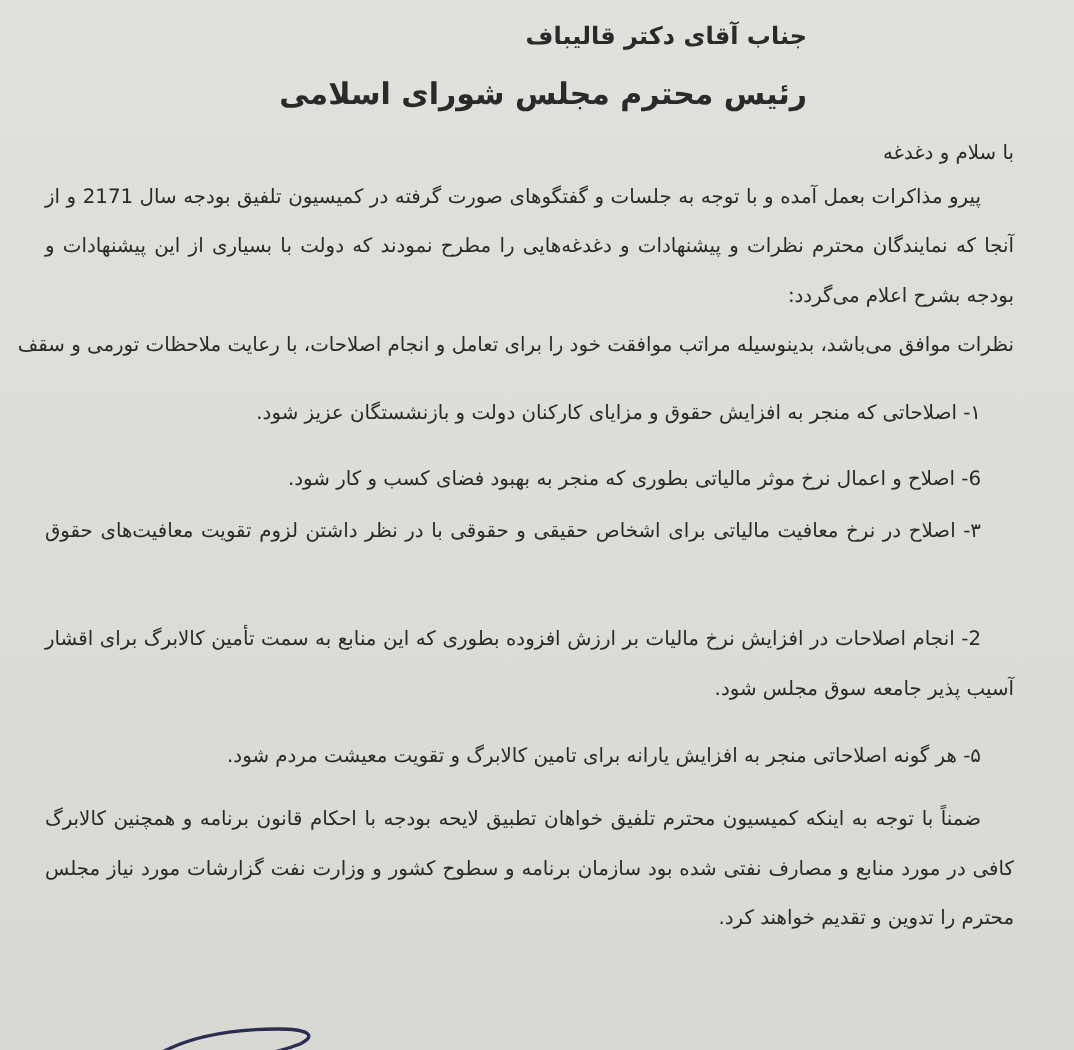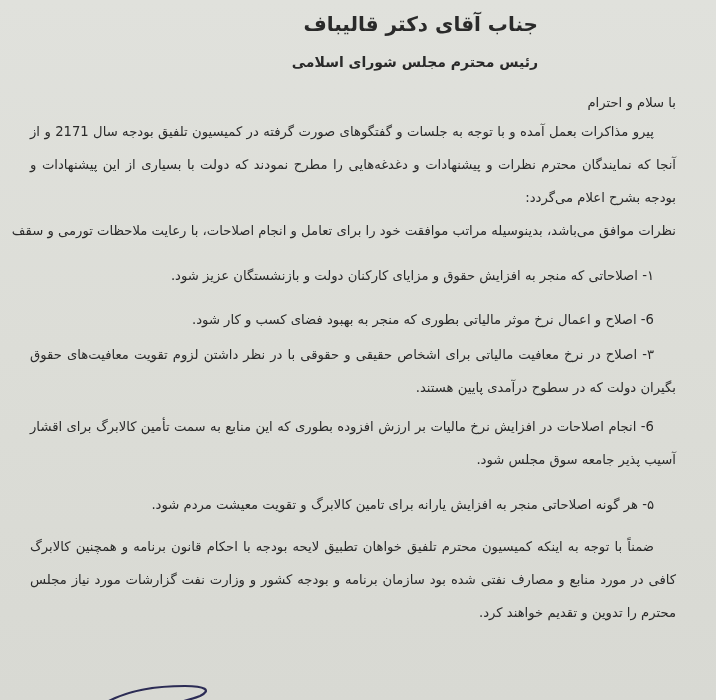--- a/index.html
+++ b/index.html
@@ -13,24 +13,24 @@
     .paper {
       position: absolute; inset: 0;
       background: linear-gradient(180deg, #e0e1dc 0%, #dcddd7 50%, #d8d9d3 100%);
       direction: rtl;
     }
     .addressee {
       position: absolute; right: 178px; top: 10px;
       text-align: right;
     }
     .addressee .line1 {
-      font-weight: bold; font-size: 20px; line-height: 24px; margin-top: 2px;
+      font-weight: bold; font-size: 16px; line-height: 24px; margin-top: 2px;
     }
     .addressee .line2 {
-      font-weight: bold; font-size: 14px; line-height: 24px; margin-top: 14px;
+      font-weight: bold; font-size: 20px; line-height: 24px; margin-top: 14px;
     }
     .body {
       position: absolute; right: 40px; left: 30px; top: 95px;
       font-size: 13.2px;
       text-align: justify;
     }
     .greeting { position: absolute; right: 0; top: 0; white-space: nowrap; }
     .para { position: absolute; right: 0; left: 0; }
     .line { display: block; white-space: nowrap; height: 33px; line-height: 33px; text-align: right; }
     .line.just { text-align-last: justify; text-align: justify; }
@@ -42,50 +42,49 @@
 <body>
 
 <div class="paper">
 
   <div class="addressee">
     <div class="line1">جناب آقای دکتر قالیباف</div>
     <div class="line2">رئیس محترم مجلس شورای اسلامی</div>
   </div>
 
   <div class="body">
-    <div class="greeting" style="right:0; top:0;">با سلام و احترام</div>
+    <div class="greeting" style="right:0; top:0;">با سلام و دغدغه</div>
 
     <div class="para" style="top:20px;">
       <span class="line just" style="padding-right:22px;">پیرو مذاکرات بعمل آمده و با توجه به جلسات و گفتگوهای صورت گرفته در کمیسیون تلفیق بودجه سال 2171 و از</span>
       <span class="line just">آنجا که نمایندگان محترم نظرات و پیشنهادات و دغدغه‌هایی را مطرح نمودند که دولت با بسیاری از این پیشنهادات و</span>
       <span class="line">بودجه بشرح اعلام می‌گردد:</span>
       <span class="line just">نظرات موافق می‌باشد، بدینوسیله مراتب موافقت خود را برای تعامل و انجام اصلاحات، با رعایت ملاحظات تورمی و سقف</span>
     </div>
 
     <div class="para" style="top:164px;">
       <span class="line" style="padding-right:22px;">۱- اصلاحاتی که منجر به افزایش حقوق و مزایای کارکنان دولت و بازنشستگان عزیز شود.</span>
     </div>
     <div class="para" style="top:208px;">
       <span class="line" style="padding-right:22px;">6- اصلاح و اعمال نرخ موثر مالیاتی بطوری که منجر به بهبود فضای کسب و کار شود.</span>
     </div>
     <div class="para" style="top:243px;">
       <span class="line just" style="padding-right:22px;">۳- اصلاح در نرخ معافیت مالیاتی برای اشخاص حقیقی و حقوقی با در نظر داشتن لزوم تقویت معافیت‌های حقوق</span>
-      <span class="line">بگیران دولت که در سطوح درآمدی پایین هستند.</span>
     </div>
     <div class="para" style="top:315px;">
-      <span class="line just" style="padding-right:22px;">6- انجام اصلاحات در افزایش نرخ مالیات بر ارزش افزوده بطوری که این منابع به سمت تأمین کالابرگ برای اقشار</span>
+      <span class="line just" style="padding-right:22px;">2- انجام اصلاحات در افزایش نرخ مالیات بر ارزش افزوده بطوری که این منابع به سمت تأمین کالابرگ برای اقشار</span>
       <span class="line">آسیب پذیر جامعه سوق مجلس شود.</span>
     </div>
     <div class="para" style="top:393px;">
       <span class="line" style="padding-right:22px;">۵- هر گونه اصلاحاتی منجر به افزایش یارانه برای تامین کالابرگ و تقویت معیشت مردم شود.</span>
     </div>
 
     <div class="para" style="top:435px;">
       <span class="line just" style="padding-right:22px;">ضمناً با توجه به اینکه کمیسیون محترم تلفیق خواهان تطبیق لایحه بودجه با احکام قانون برنامه و همچنین کالابرگ</span>
-      <span class="line just">کافی در مورد منابع و مصارف نفتی شده بود سازمان برنامه و بودجه کشور و وزارت نفت گزارشات مورد نیاز مجلس</span>
+      <span class="line just">کافی در مورد منابع و مصارف نفتی شده بود سازمان برنامه و سطوح کشور و وزارت نفت گزارشات مورد نیاز مجلس</span>
       <span class="line">محترم را تدوین و تقدیم خواهند کرد.</span>
     </div>
   </div>
 
   <svg class="signature" viewBox="0 0 140 40">
     <path d="M5 38 C 25 22, 55 14, 95 14 C 115 14, 122 18, 110 24 C 95 30, 70 34, 55 40" fill="none" stroke="#2c2c55" stroke-width="2.2" stroke-linecap="round"></path>
   </svg>
 
 </div>
 

